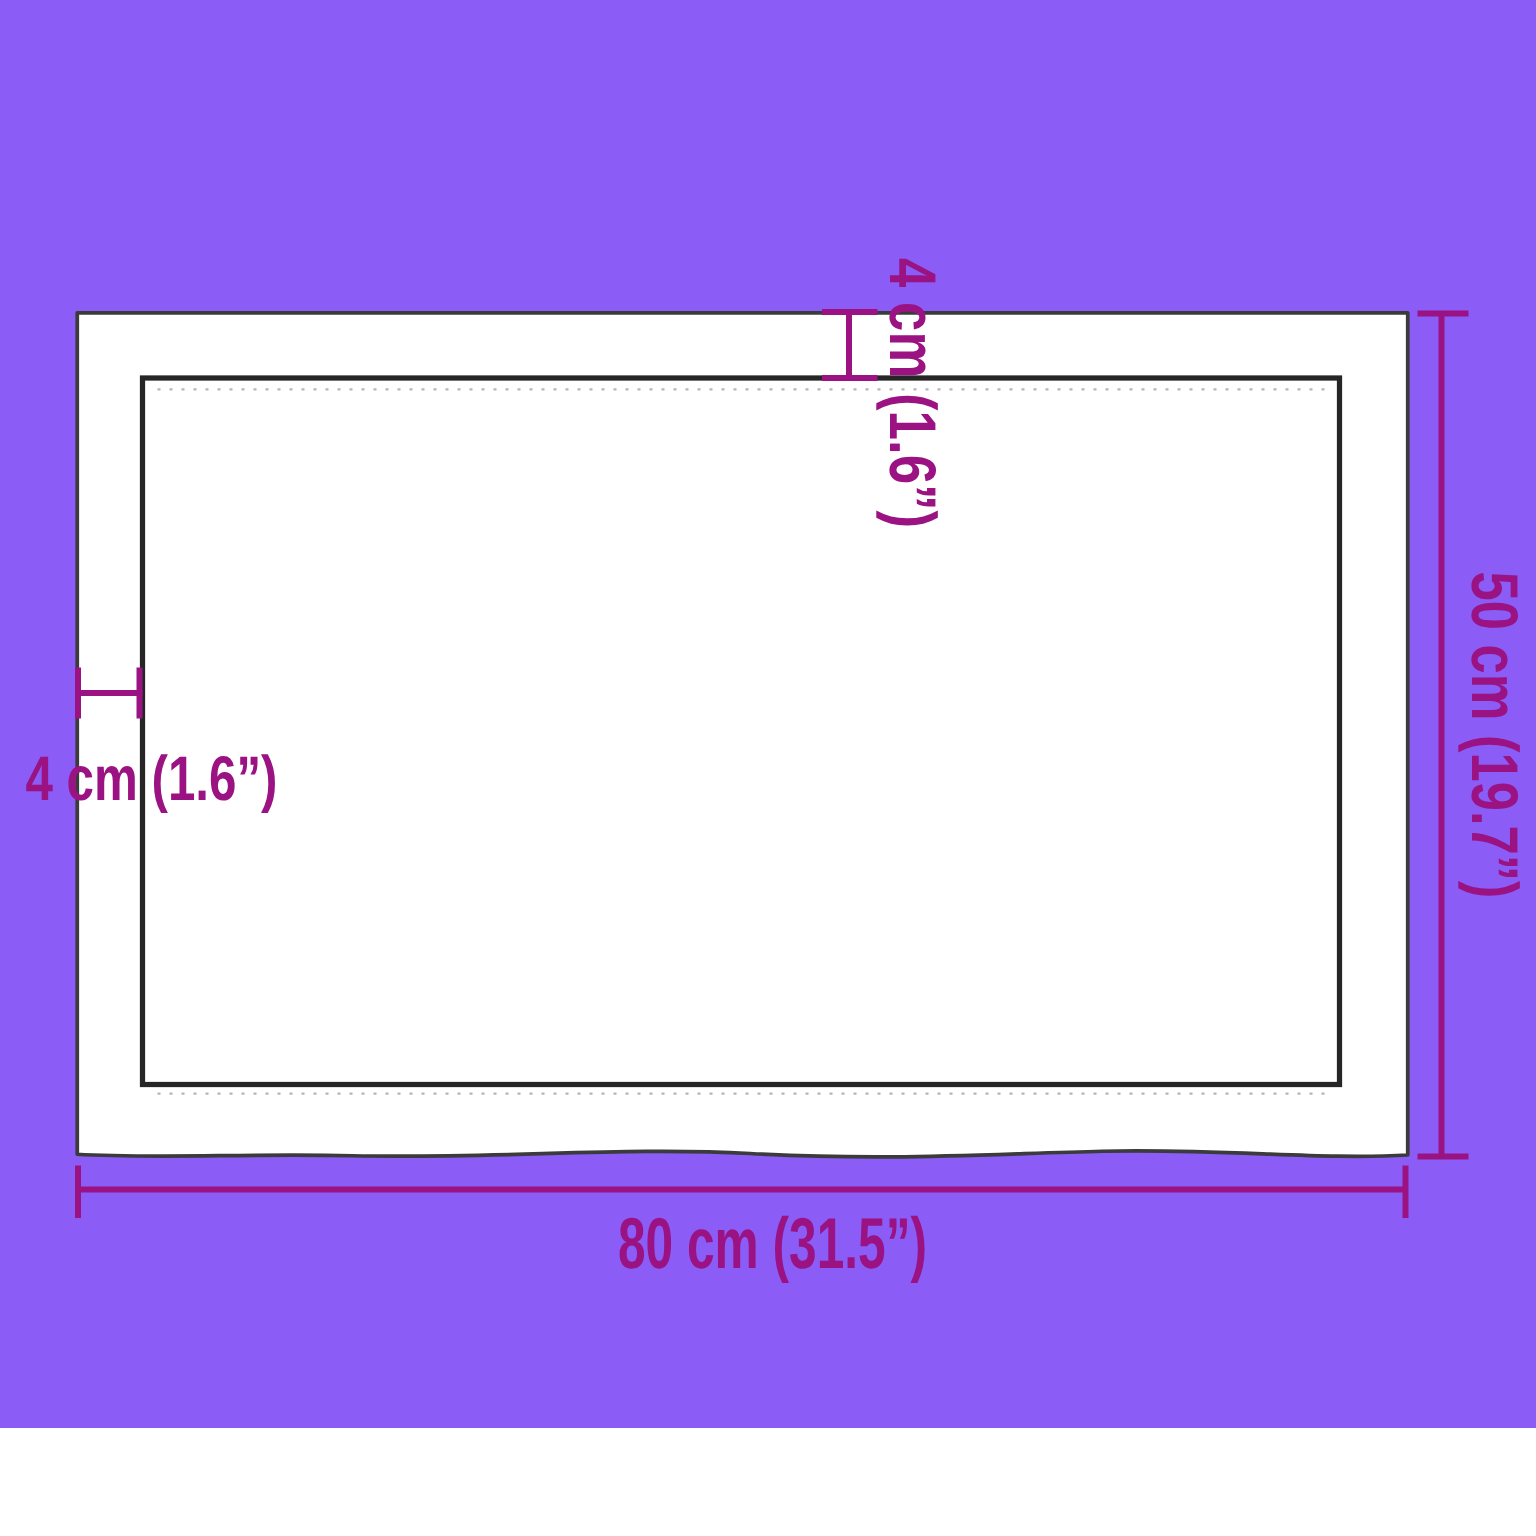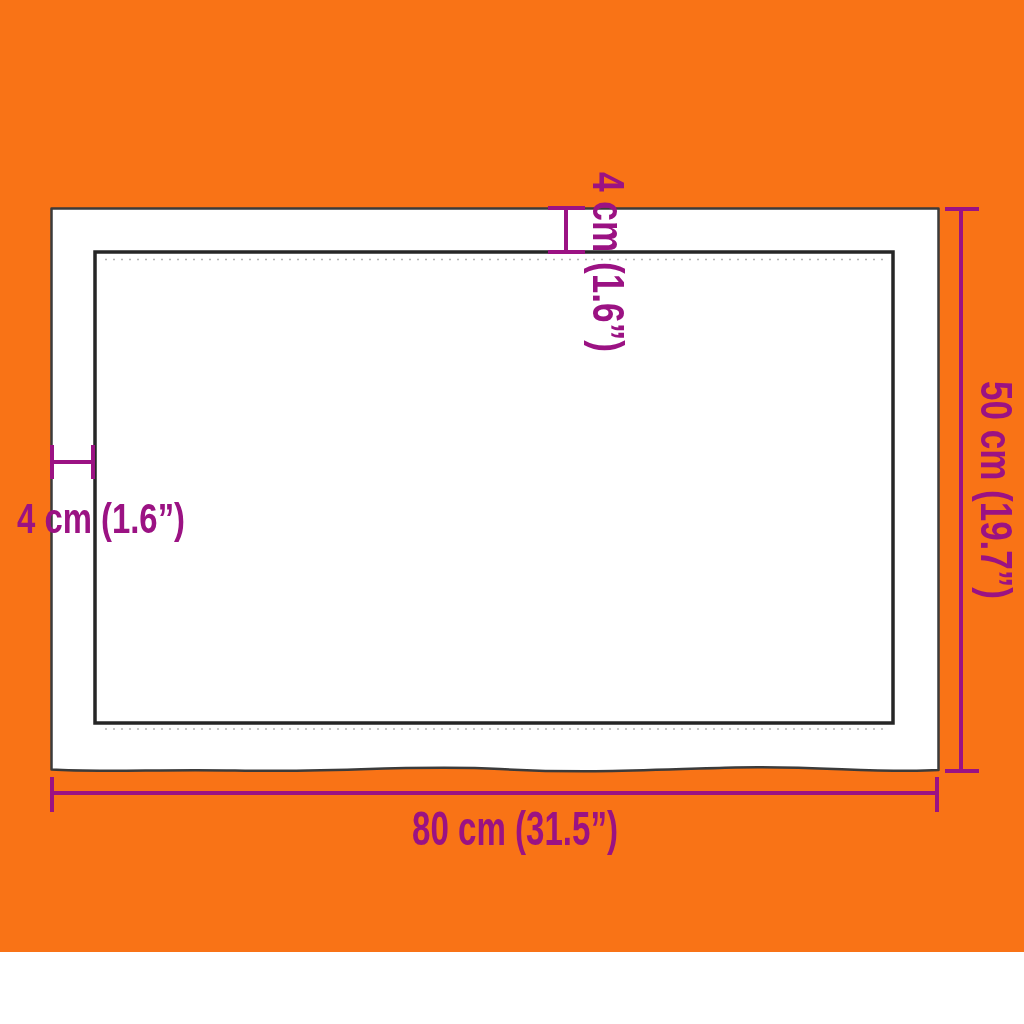--- a/index.html
+++ b/index.html
@@ -7,21 +7,21 @@
     padding: 0;
     width: 1024px;
     height: 1024px;
     background: #ffffff;
     overflow: hidden;
   }
   .stage {
     position: relative;
     width: 1024px;
     height: 952px;
-    background: #f97316;
+    background: #8b5cf6;
   }
   svg {
     display: block;
   }
   .dim-text {
     font-family: "Liberation Sans", "DejaVu Sans", sans-serif;
     font-weight: 700;
     fill: #9B1283;
   }
   .outline-outer {

